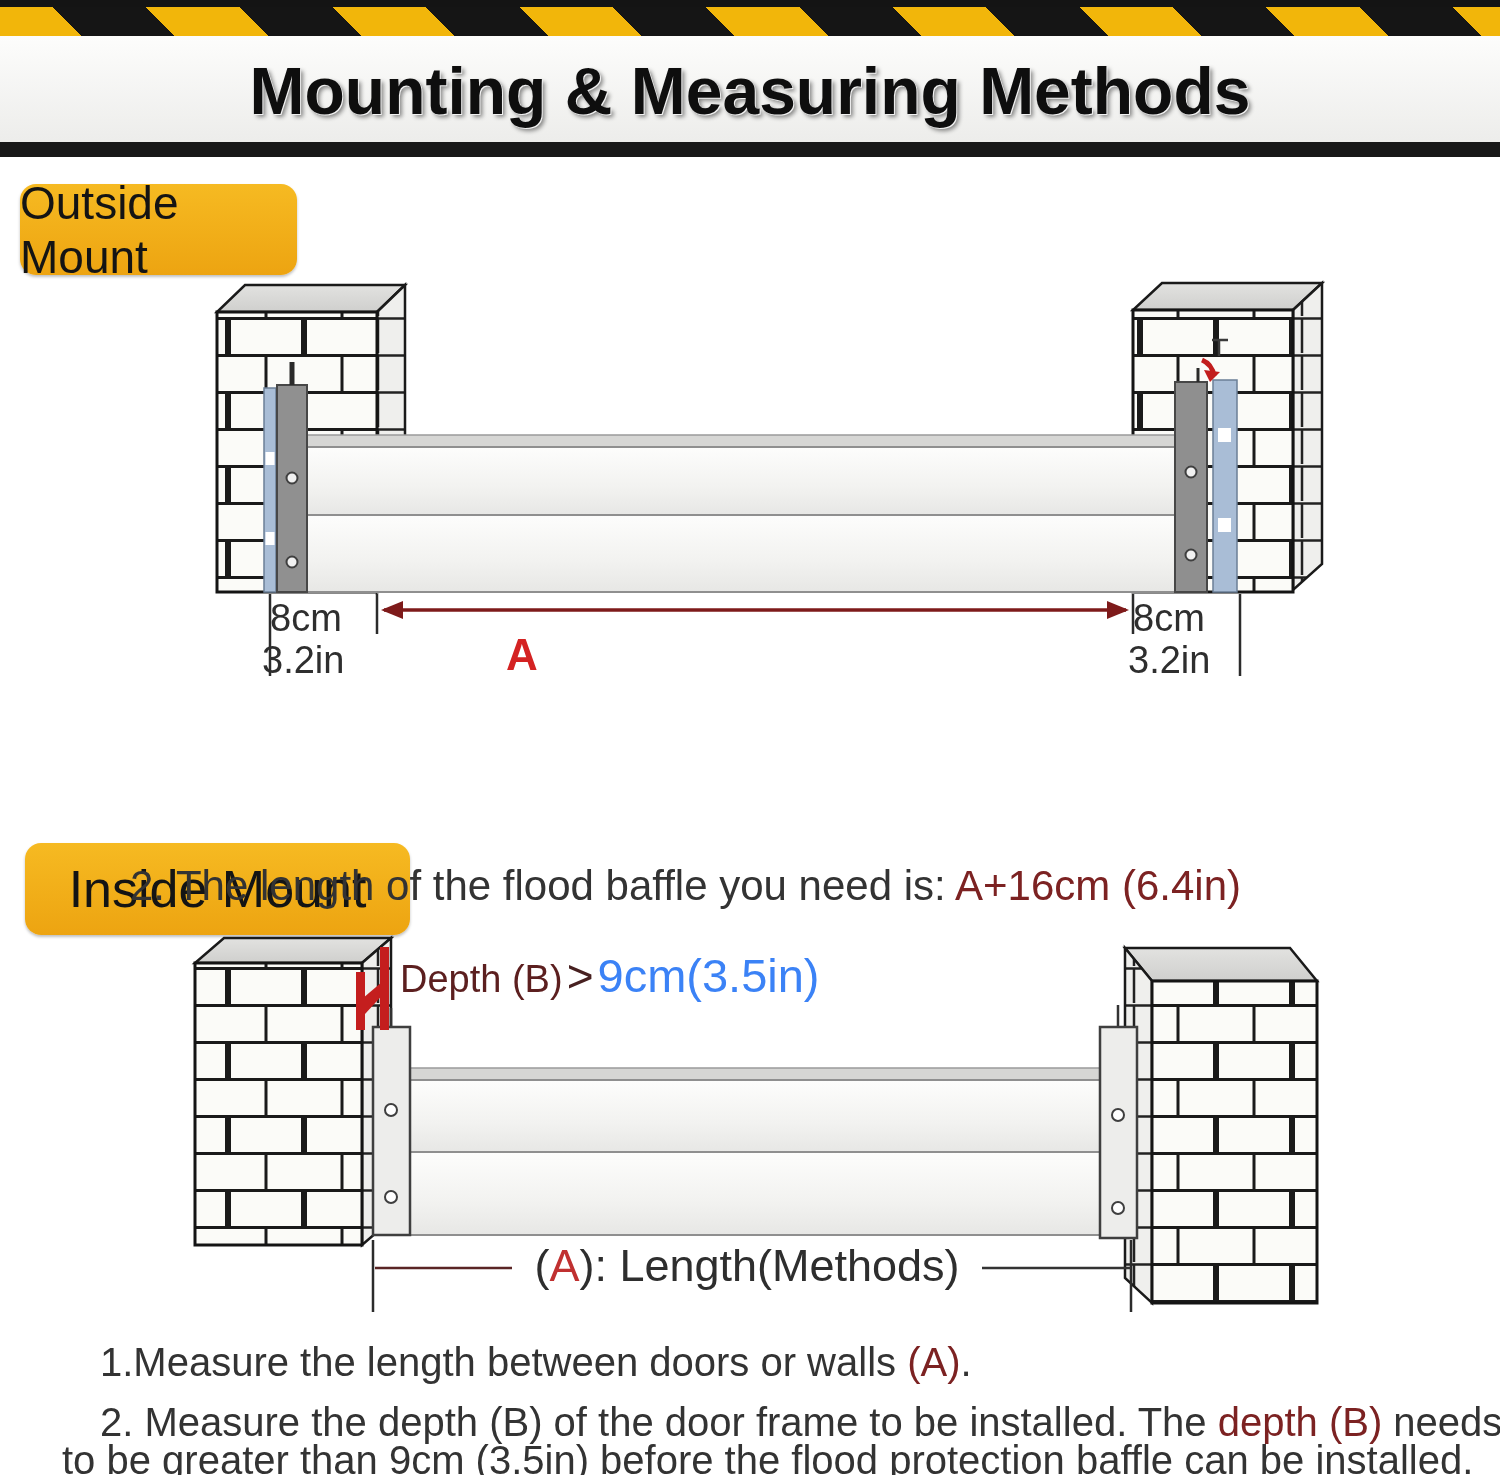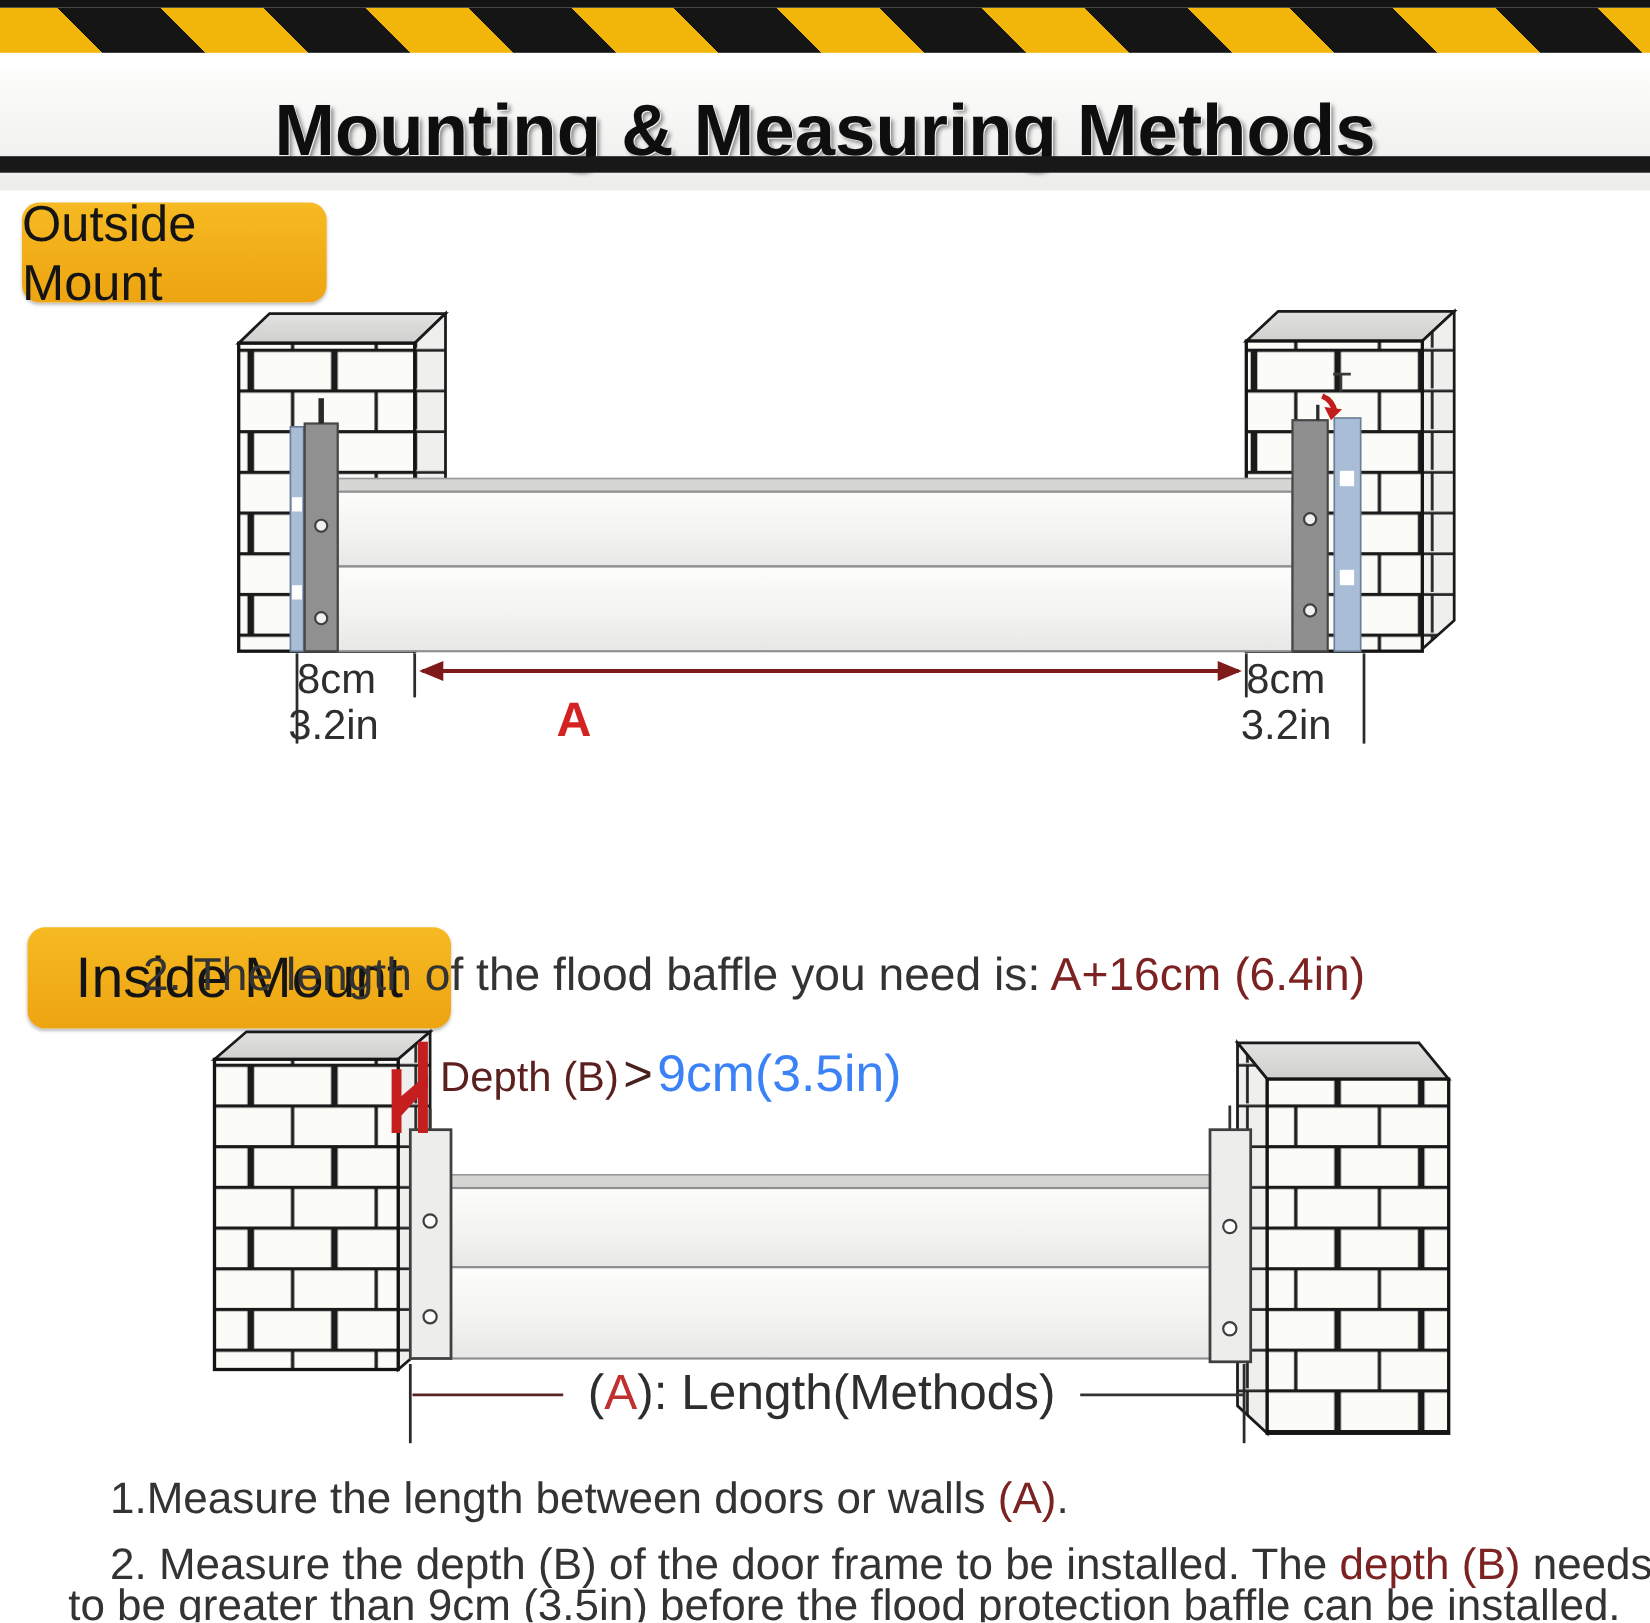--- a/index.html
+++ b/index.html
@@ -4,21 +4,21 @@
 <style>
   html,body{margin:0;padding:0;background:#ffffff;}
   .page{position:relative;width:1500px;height:1475px;background:#ffffff;overflow:hidden;
         font-family:"Liberation Sans", sans-serif;color:#2b2b2b;}
   .abs{position:absolute;white-space:nowrap;}
 
   
   .tape{position:absolute;left:0;top:0;width:1500px;height:48px;
         border-top:7px solid #141414;box-sizing:border-box;
         background:repeating-linear-gradient(45deg,#F2B60A 0 66px,#151515 66px 132px);}
-  .title-band{position:absolute;left:0;top:63px;width:1500px;height:110px;
+  .title-band{position:absolute;left:0;top:36px;width:1500px;height:110px;
         background:linear-gradient(#fdfdfc,#ececea);display:flex;align-items:center;justify-content:center;}
   .main-title{font-size:66px;font-weight:700;color:#0e0e0e;letter-spacing:0px;
         text-shadow:1px 1px 0 #f2f2f2, 3px 3px 4px rgba(0,0,0,0.45);}
   .header-bar{position:absolute;left:0;top:142px;width:1500px;height:15px;background:#181818;}
 
   
   .badge{position:absolute;background:linear-gradient(#F6BA22,#EDA411);border-radius:16px;
          display:flex;align-items:center;justify-content:center;color:#141414;
          box-shadow:0 2px 3px rgba(0,0,0,0.25);}
   .badge-outside{left:20px;top:184px;width:277px;height:91px;font-size:46px;}

